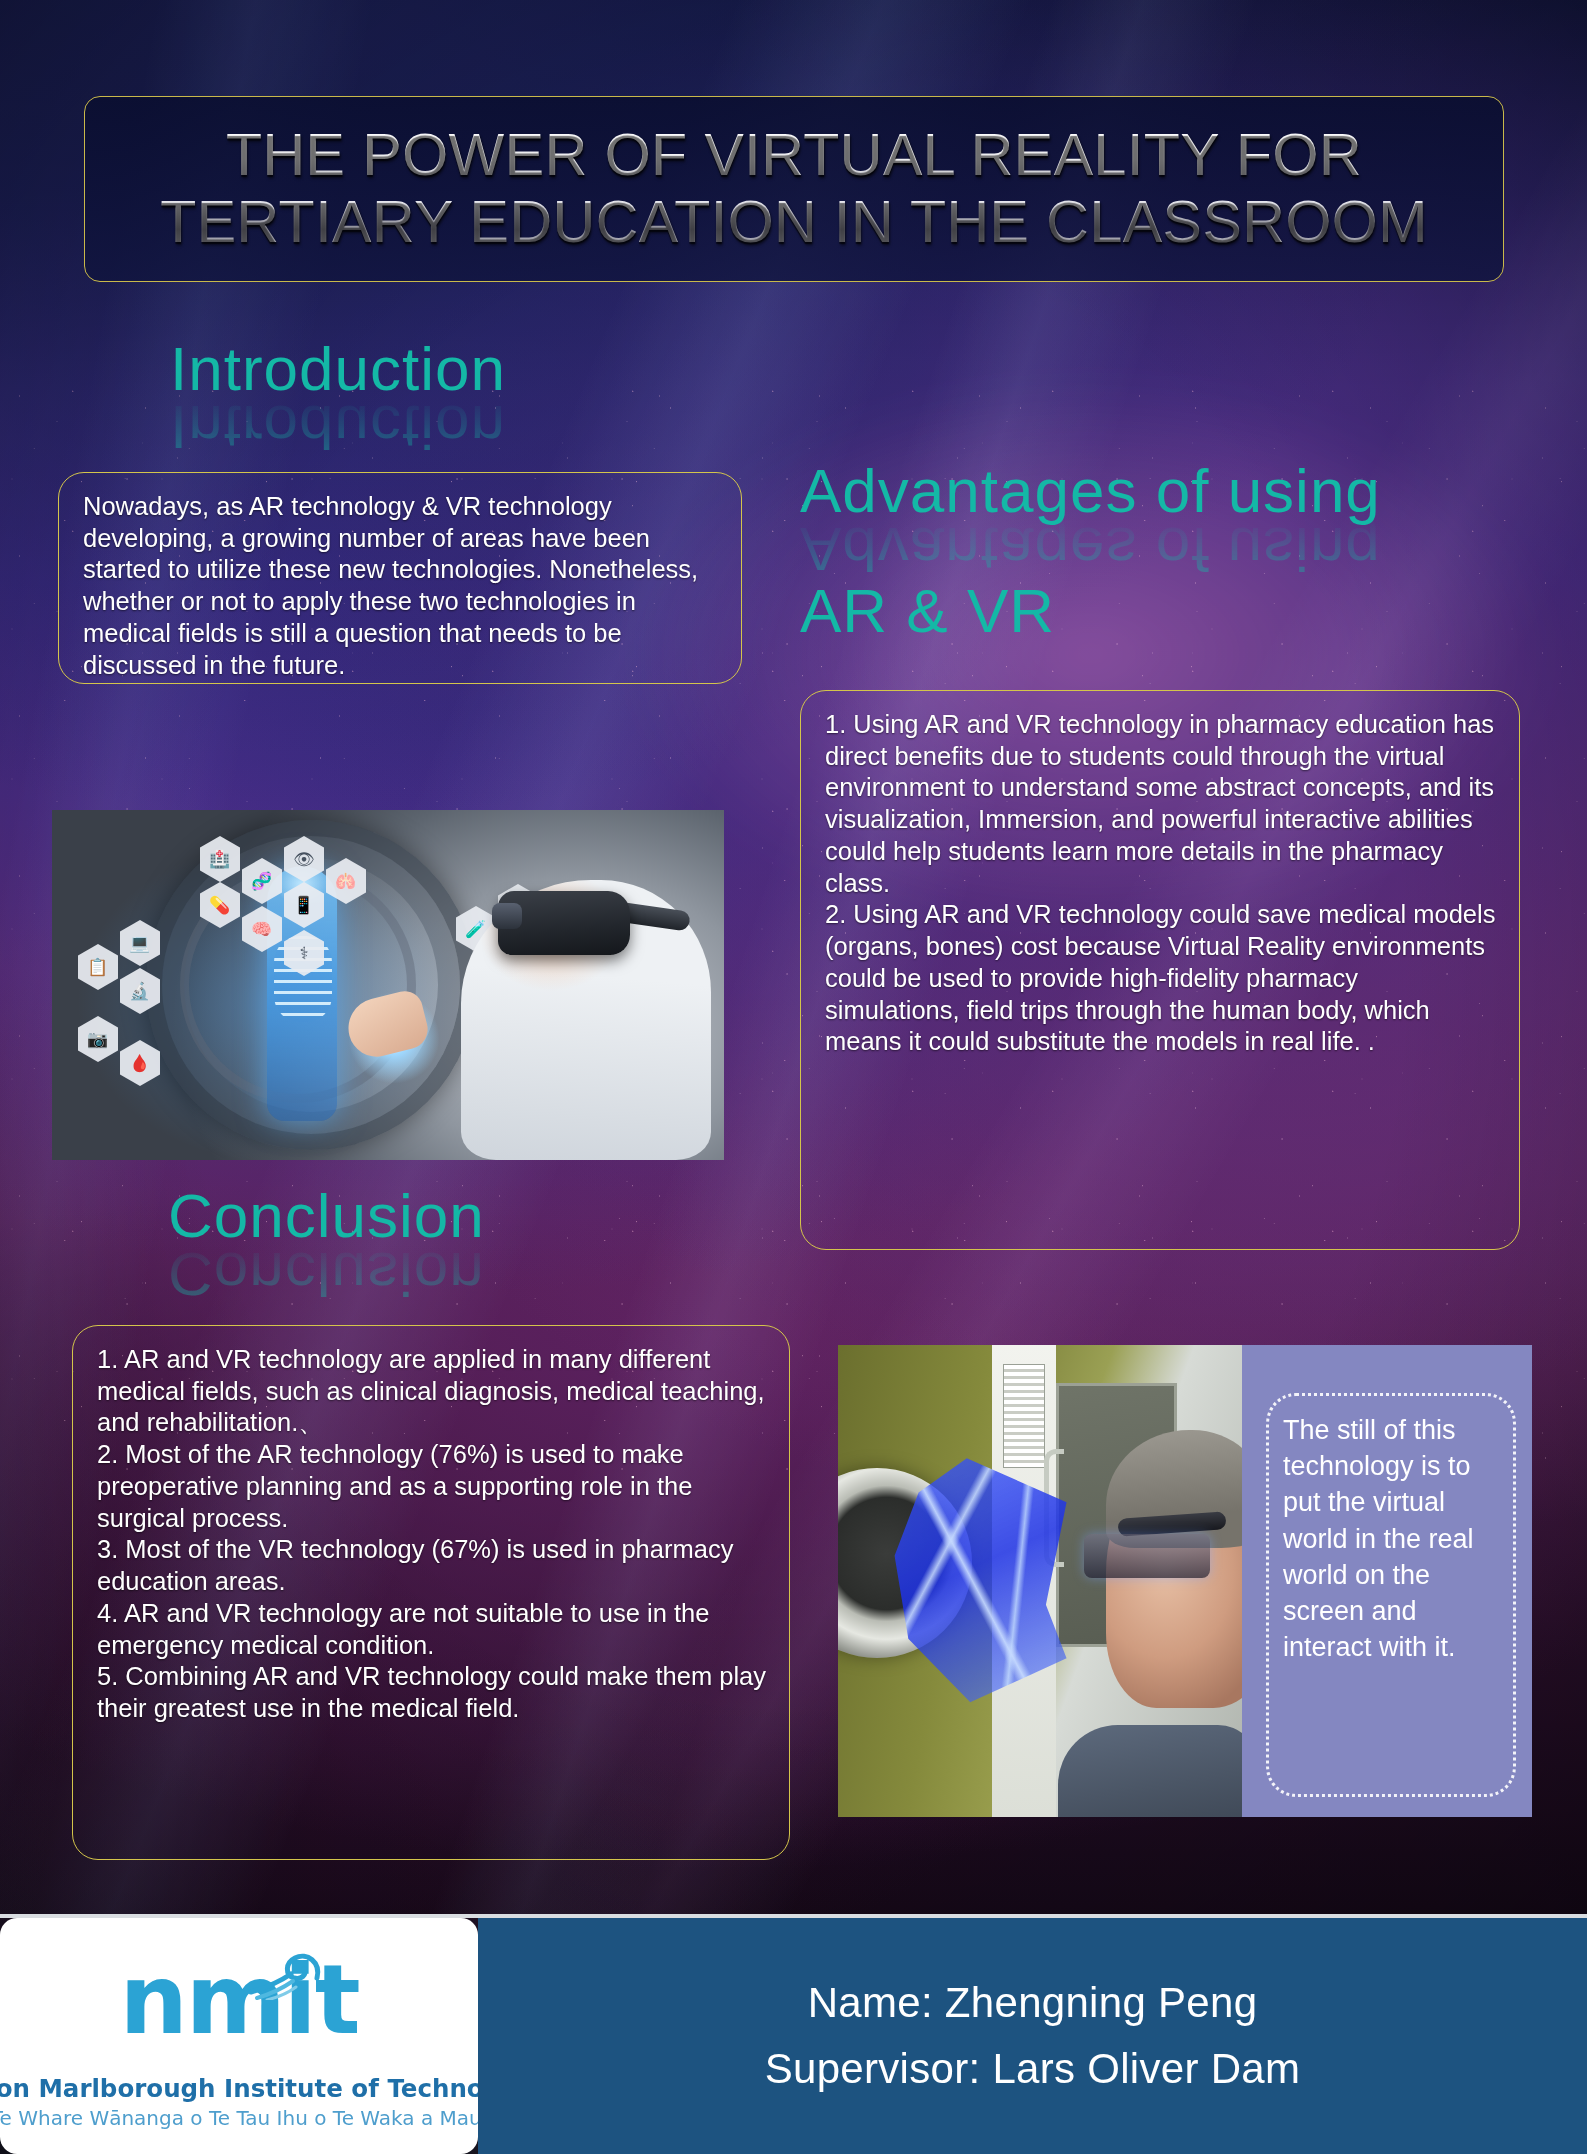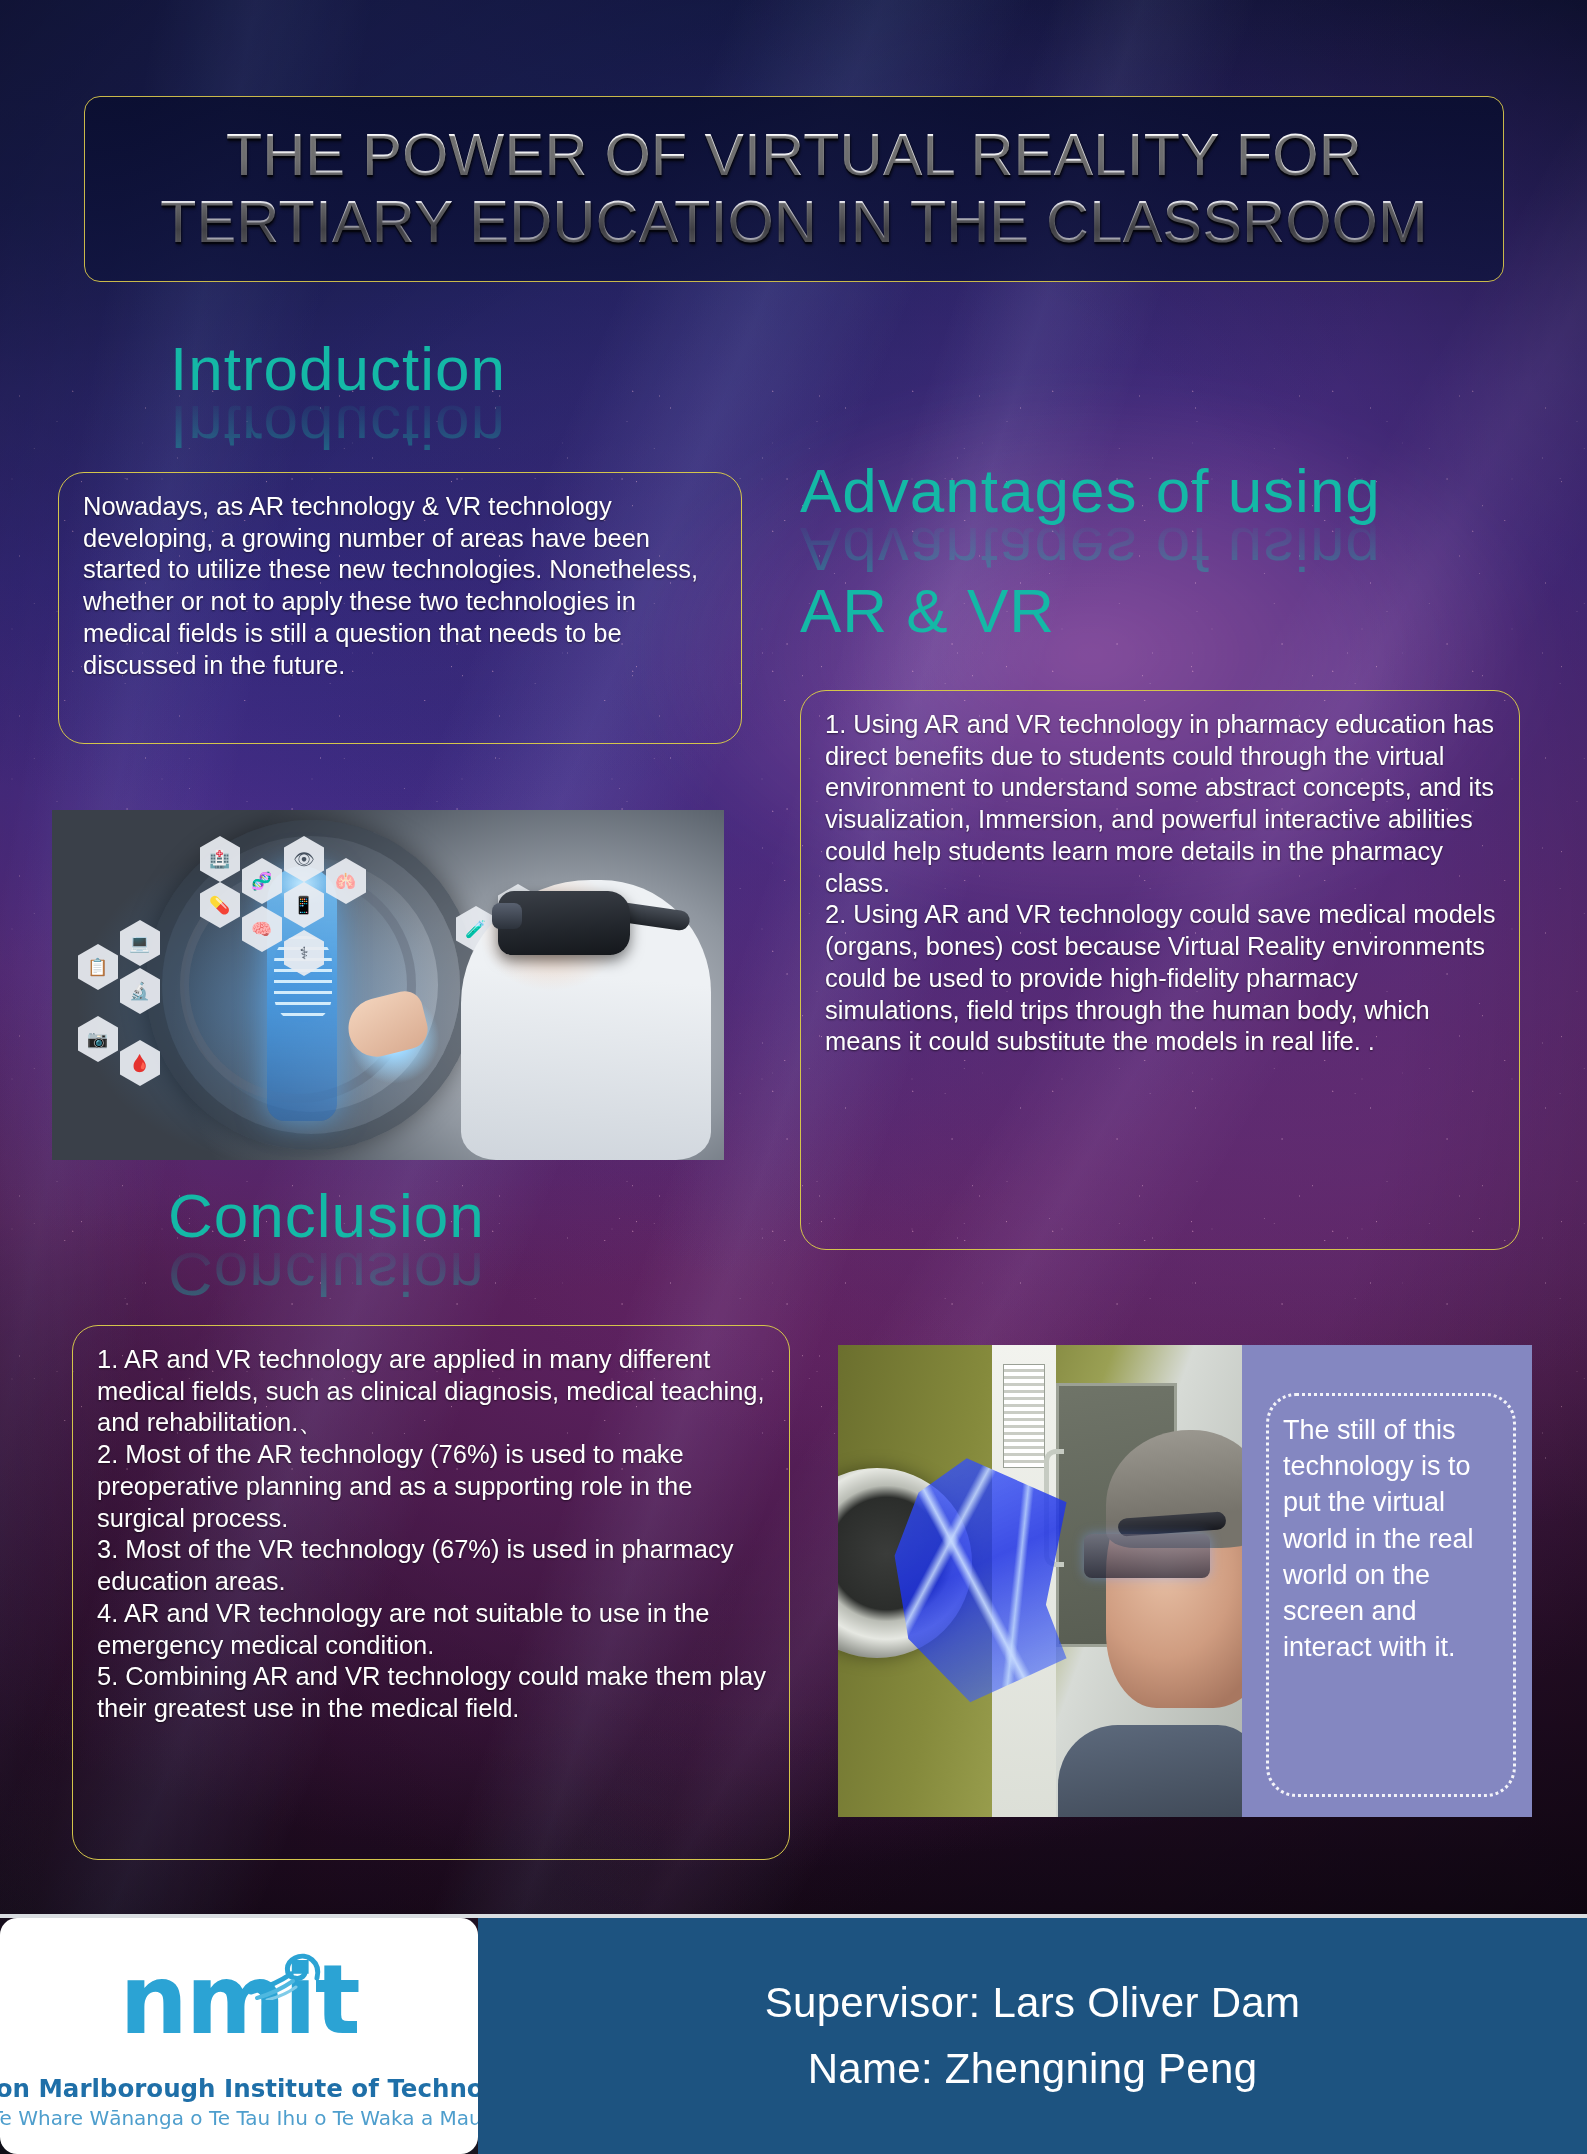--- a/index.html
+++ b/index.html
@@ -149,21 +149,21 @@
     position: absolute;
     border: 1px solid #d4c54b;
     border-radius: 26px;
     color: #ffffff;
     font-size: 25.5px;
     line-height: 1.245;
     padding: 18px 22px 16px 24px;
     white-space: pre-line;
     text-shadow: 0 1px 2px rgba(0,0,0,0.55);
   }
-  #panel-introduction { left: 58px;  top: 472px;  width: 684px;  height: 272px; }
+  #panel-introduction { left: 58px;  top: 472px;  width: 684px;  height: 212px; }
   #panel-advantages   { left: 800px; top: 690px;  width: 720px;  height: 560px; font-size: 25.5px; }
   #panel-conclusion   { left: 72px;  top: 1325px; width: 718px;  height: 535px; }
 
   
   .img-frame { position: absolute; overflow: hidden; }
 
   
   #image-vr-medical {
     left: 52px; top: 810px; width: 672px; height: 350px;
     background:
@@ -478,19 +478,19 @@
           <path d="M10 44 C24 40, 38 34, 50 26" fill="none" stroke="#2ba3d4" stroke-width="5" stroke-linecap="round"></path>
           <path d="M16 50 C30 46, 42 40, 52 33" fill="none" stroke="#4fb8e0" stroke-width="4" stroke-linecap="round"></path>
           <path d="M26 52 C38 49, 47 45, 55 39" fill="none" stroke="#7fcbe8" stroke-width="3" stroke-linecap="round"></path>
         </svg>
       </div>
       <div class="nmit-tagline1">Nelson Marlborough Institute of Technology</div>
       <div class="nmit-tagline2">Te Whare Wānanga o Te Tau Ihu o Te Waka a Maui</div>
     </div>
 
     <div class="footer-names">
+      <div class="line">Name: Zhengning Peng</div>
       <div class="line">Supervisor: Lars Oliver Dam</div>
-      <div class="line">Name: Zhengning Peng</div>
     </div>
 
   </div>
 
 </div>
 
 </body></html>

